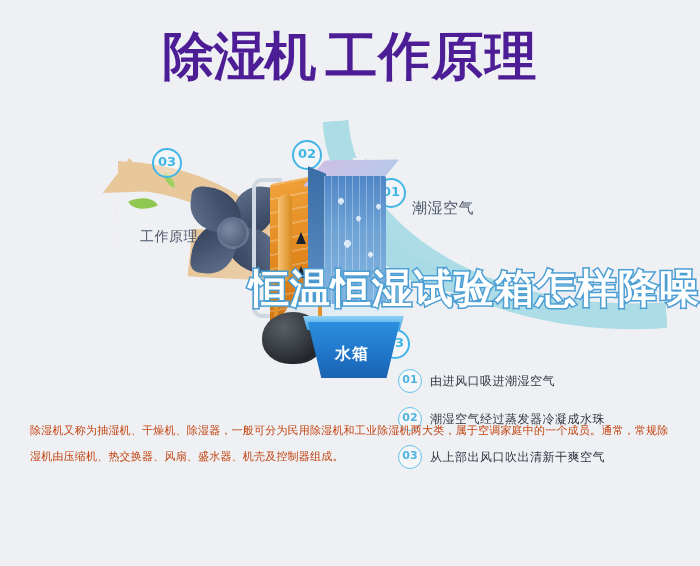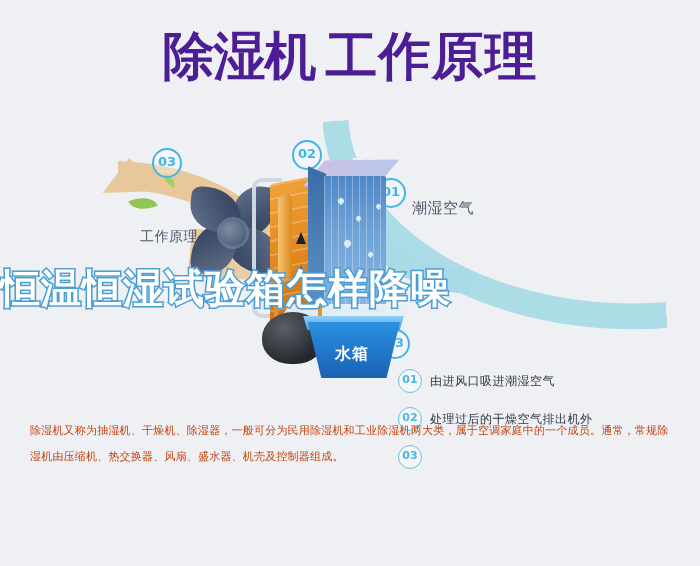--- a/index.html
+++ b/index.html
@@ -401,21 +401,21 @@
     letter-spacing: .5px;
     white-space: nowrap;
   }
 
   
   .watermark {
     position: absolute;
     left: 0;
     top: 264px;
     width: 700px;
-    text-align: left;
+    text-align: right;
     font-size: 40px;
     line-height: 48px;
     font-weight: bold;
     letter-spacing: 1px;
     color: #ffffff;
     white-space: nowrap;
     -webkit-text-stroke: 3px #4c9fd4;
     paint-order: stroke fill;
     text-shadow: 0 0 2px rgba(76,159,212,.6);
   }
@@ -506,24 +506,25 @@
       <div class="tank-label">水箱</div>
     </div>
 
     <div class="legend">
       <div class="legend-row">
         <div class="legend-badge">01</div>
         <div class="legend-text">由进风口吸进潮湿空气</div>
       </div>
       <div class="legend-row">
         <div class="legend-badge">02</div>
-        <div class="legend-text">处理过后的干燥空气排出机外</div>
+        <div class="legend-text">潮湿空气经过蒸发器冷凝成水珠</div>
       </div>
       <div class="legend-row">
         <div class="legend-badge">03</div>
+        <div class="legend-text">从上部出风口吹出清新干爽空气</div>
       </div>
     </div>
 
   </div>
 
   <div class="watermark">恒温恒湿试验箱怎样降噪</div>
 
   <div class="body-copy">
     <p>除湿机又称为抽湿机、干燥机、除湿器，一般可分为民用除湿机和工业除湿机两大类，属于空调家庭中的一个成员。通常，常规除湿机由压缩机、热交换器、风扇、盛水器、机壳及控制器组成。</p>
   </div>

